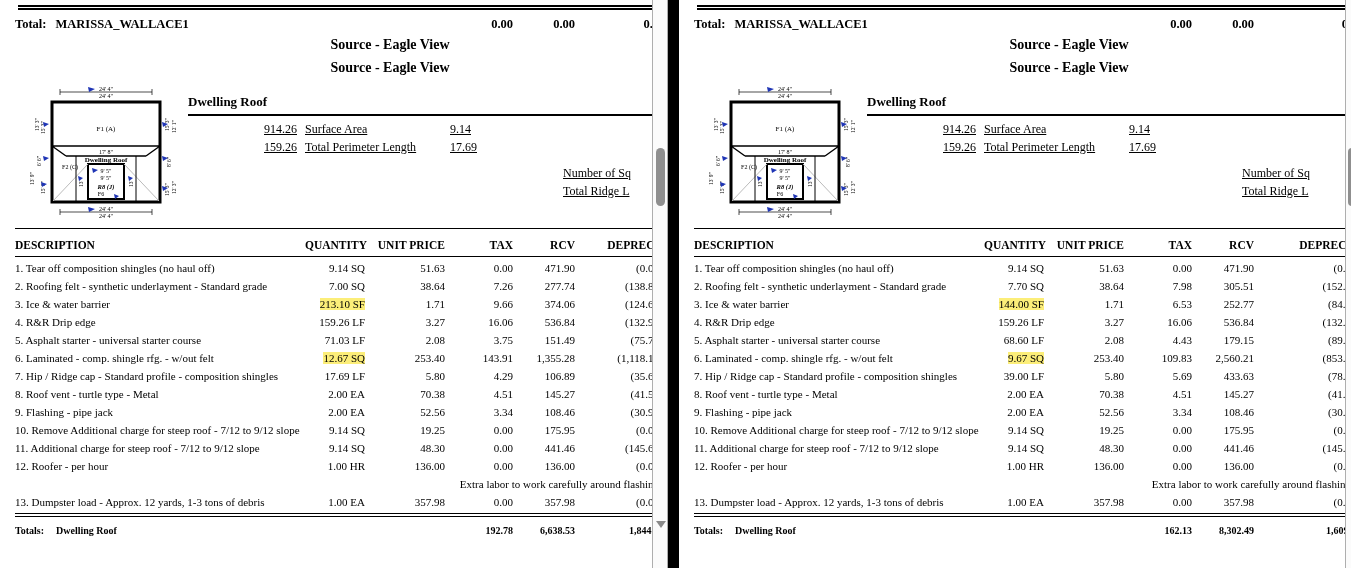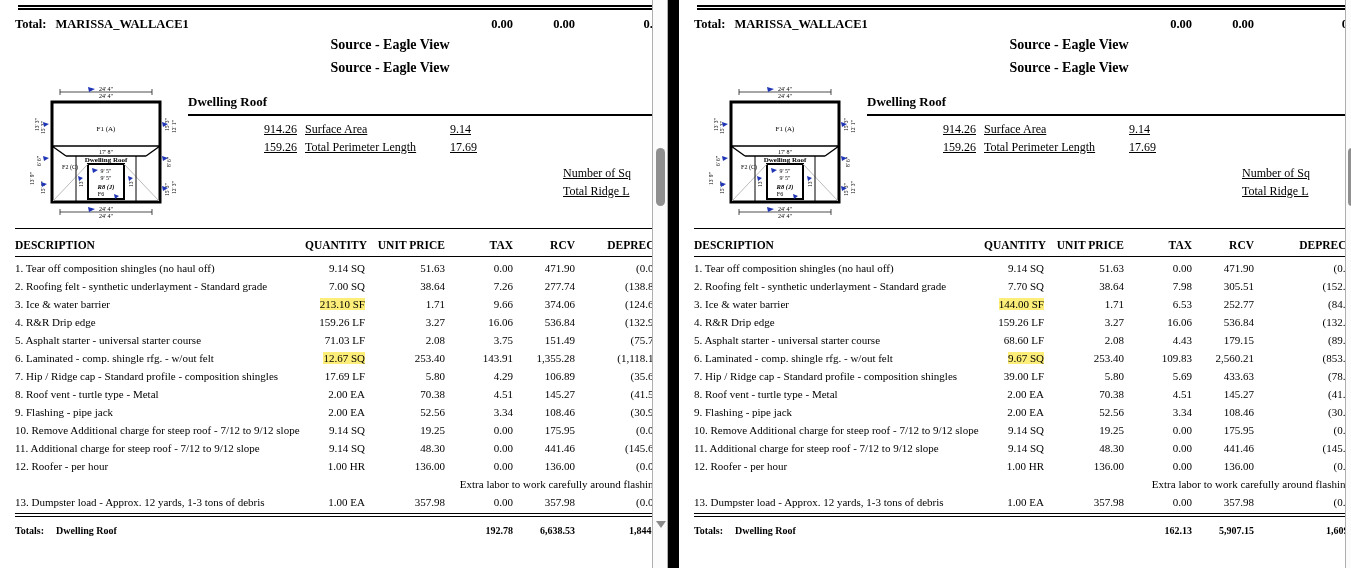--- a/index.html
+++ b/index.html
@@ -480,21 +480,21 @@
               <div class="c num">357.98</div>
               <div class="c num">(0.0</div>
             </div>
           </div>
       <div class="dblrule"></div>
       <div class="trow totals-row">
         <div class="c"><span>Totals:</span><span class="tname">Dwelling Roof</span></div>
         <div class="c"></div>
             <div class="c"></div>
         <div class="c num">162.13</div>
-        <div class="c num">5,907.15</div>
+        <div class="c num">8,302.49</div>
         <div class="c num">1,609.</div>
       </div>
     </div>
   </div>
 </div>
   <div class="sb-right">
     <div class="sb-thumb"></div>
   </div>
 </div>
 

